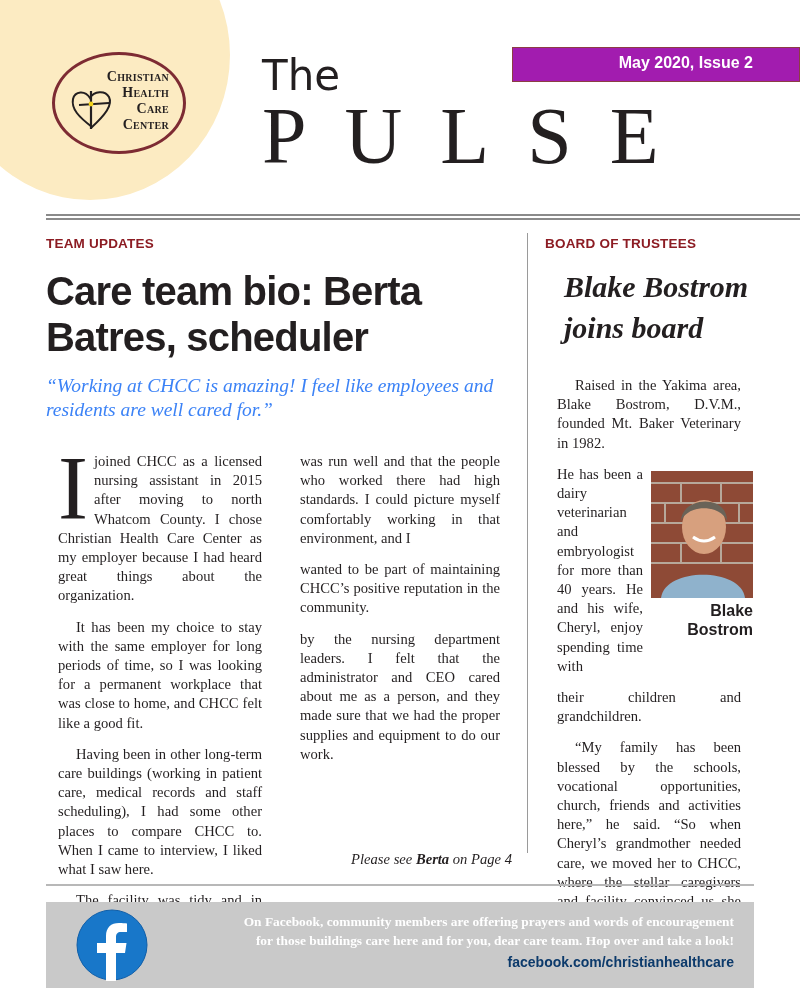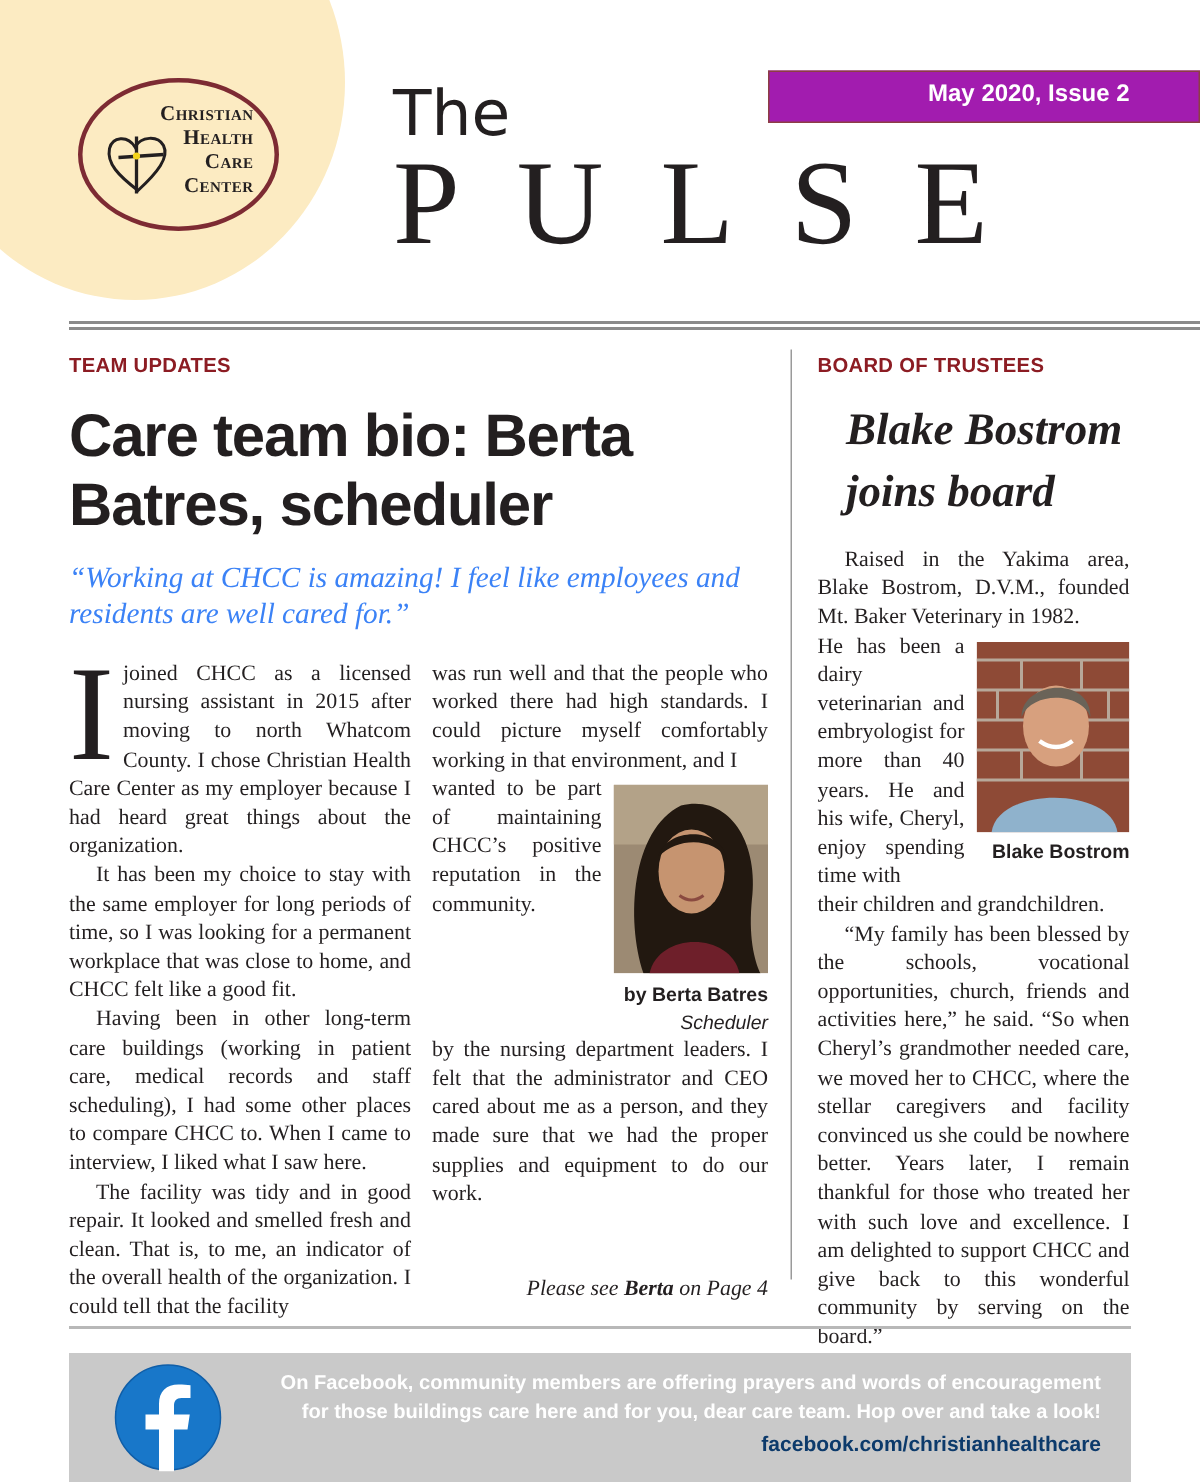--- a/index.html
+++ b/index.html
@@ -10,33 +10,33 @@
   .logo-text { position:absolute; right:14px; top:14px; text-align:right; font-family:"Liberation Serif", serif; font-weight:bold; font-size:14px; line-height:16px; letter-spacing:0.3px; color:#231f20; font-variant:small-caps; }
   .the { position:absolute; left:262px; top:55px; font-family:"DejaVu Sans", sans-serif; font-size:42px; line-height:42px; color:#231f20; }
   .pulse { position:absolute; left:262px; top:96px; font-family:"Liberation Serif", serif; font-size:80px; line-height:80px; letter-spacing:38px; color:#231f20; font-weight:normal; }
   .date-bar { position:absolute; left:512px; top:47px; width:288px; height:35px; background:#a21caf; border:1px solid #8c3e44; box-sizing:border-box; }
   .date-bar span { position:absolute; right:46px; top:6px; font-family:"Liberation Sans", sans-serif; font-weight:bold; font-size:16px; color:#ffffff; }
   .rule-double { position:absolute; left:46px; top:214px; width:754px; height:6px; border-top:2px solid #8a8a8a; border-bottom:2px solid #8a8a8a; box-sizing:border-box; }
   .kicker { position:absolute; font-family:"Liberation Sans", sans-serif; font-weight:bold; font-size:13.5px; color:#8c1c23; letter-spacing:0.2px; }
   .headline-left { position:absolute; left:46px; top:268px; width:470px; font-family:"Liberation Sans", sans-serif; font-weight:bold; font-size:40px; line-height:46px; color:#231f20; letter-spacing:-0.8px; }
   .pull-quote { position:absolute; left:46px; top:374px; width:470px; font-family:"Liberation Serif", serif; font-style:italic; font-size:19.5px; line-height:24px; color:#3b82f6; }
   .col { position:absolute; font-family:"Liberation Serif", serif; font-size:14.6px; line-height:19.2px; color:#231f20; text-align:justify; }
-  .col p { margin:0; text-indent:18px; }
+  .col p { margin:12px; text-indent:18px; }
   .col p.first { text-indent:0; }
   .dropcap { float:left; font-size:90px; line-height:70px; margin:2px 6px -4px 0; font-family:"Liberation Serif", serif; }
   .col-divider { position:absolute; left:527px; top:233px; width:1px; height:620px; background:#9a9a9a; }
   .photo { position:absolute; overflow:hidden; }
   .caption { font-family:"Liberation Sans", sans-serif; font-weight:bold; font-size:13px; line-height:19px; text-align:right; color:#231f20; }
   .caption .role { font-weight:normal; font-style:italic; }
   .headline-right { position:absolute; left:564px; top:266px; width:250px; font-family:"Liberation Serif", serif; font-style:italic; font-weight:bold; font-size:30px; line-height:41px; color:#231f20; }
   .see-page { position:absolute; left:290px; top:851px; width:222px; text-align:right; font-style:italic; font-size:14.6px; font-family:"Liberation Serif", serif; }
   .bottom-rule { position:absolute; left:46px; top:884px; width:708px; height:2px; background:#b8b8b8; }
   .fb-box { position:absolute; left:46px; top:902px; width:708px; height:86px; background:#c9c9c9; }
   .fb-icon { position:absolute; left:30px; top:7px; width:72px; height:72px; }
-  .fb-text { position:absolute; right:20px; top:10px; text-align:right; font-family:Liberation Sans, sans-serif; font-weight:bold; font-size:13.4px; line-height:19px; color:#ffffff; }
+  .fb-text { position:absolute; right:20px; top:10px; text-align:right; font-family:Liberation Serif, serif; font-weight:bold; font-size:13.4px; line-height:19px; color:#ffffff; }
   .fb-link { position:absolute; right:20px; top:52px; font-family:"Liberation Sans", sans-serif; font-weight:bold; font-size:14px; color:#0c3a6b; }
 </style>
 </head>
 <body>
 
 <div class="sun"></div>
 <div class="logo">
   <svg class="logo-heart" viewBox="0 0 46 44">
     <path d="M23 40 C 10 30, 2 22, 4 12 C 6 4, 16 3, 21 11 C 25 4, 36 3, 40 10 C 44 18, 36 28, 23 40 Z" fill="none" stroke="#231f20" stroke-width="2"></path>
     <line x1="22" y1="4" x2="22" y2="42" stroke="#231f20" stroke-width="2.2"></line>
@@ -67,37 +67,20 @@
 <div class="col" style="left:46px; top:440px; width:228px;">
   <p class="first"><span class="dropcap">I</span><span>joined CHCC as a licensed nursing assistant in 2015 after moving to north Whatcom County. I chose Christian Health Care Center as my employer because I had heard great things about the organization.</span></p>
   <p>It has been my choice to stay with the same employer for long periods of time, so I was looking for a permanent workplace that was close to home, and CHCC felt like a good fit.</p>
   <p>Having been in other long-term care buildings (working in patient care, medical records and staff scheduling), I had some other places to compare CHCC to. When I came to interview, I liked what I saw here.</p>
   <p>The facility was tidy and in good repair. It looked and smelled fresh and clean. That is, to me, an indicator of the overall health of the organization. I could tell that the facility</p>
 </div>
 
 <div class="col" style="left:288px; top:440px; width:224px;">
   <p class="first">was run well and that the people who worked there had high standards. I could picture myself comfortably working in that environment, and I</p>
   <div style="position:relative;">
-    <div style="float:right; width:103px; margin-left:8px; margin-top:6px;">
-      <div class="photo" style="position:relative; width:103px; height:126px;">
-        <svg width="103" height="126" viewBox="0 0 103 126">
-          <rect width="103" height="126" fill="#9c8a73"></rect>
-          <rect x="0" y="0" width="103" height="40" fill="#b3a288"></rect>
-          <path d="M20 126 C 8 90, 12 30, 45 14 C 78 6, 98 40, 92 80 C 90 105, 95 120, 98 126 Z" fill="#221810"></path>
-          <ellipse cx="52" cy="58" rx="22" ry="28" fill="#c69470"></ellipse>
-          <path d="M30 48 C 34 30, 70 26, 76 50 C 68 36, 44 34, 30 48 Z" fill="#221810"></path>
-          <path d="M24 126 C 30 98, 78 98, 84 126 Z" fill="#6e1f2a"></path>
-          <path d="M44 74 Q 52 80 60 74" stroke="#8a4a40" stroke-width="2" fill="none"></path>
-        </svg>
-      </div>
-      <div class="caption" style="margin-top:4px;">
-        <div>by Berta Batres</div>
-        <div class="role">Scheduler</div>
-      </div>
-    </div>
     <p class="first">wanted to be part of maintaining CHCC’s positive reputation in the community.</p>
     <p class="first" style="clear:both;">by the nursing department leaders. I felt that the administrator and CEO cared about me as a person, and they made sure that we had the proper supplies and equipment to do our work.</p>
   </div>
 </div>
 
 <div class="see-page">
   <span>Please see </span><b>Berta</b><span> on Page 4</span>
 </div>
 
 <div class="col-divider"></div>
@@ -123,21 +106,21 @@
             <line x1="88" y1="32" x2="88" y2="52"></line>
           <line x1="30" y1="72" x2="30" y2="92"></line>
             <line x1="70" y1="72" x2="70" y2="92"></line>
         </g>
         <ellipse cx="53" cy="56" rx="22" ry="27" fill="#d7a07e"></ellipse>
         <path d="M30 50 C 30 26, 76 22, 76 50 C 70 34, 38 32, 30 50 Z" fill="#6a6358"></path>
         <path d="M42 66 Q 53 74 64 66" stroke="#ffffff" stroke-width="3" fill="none"></path>
         <path d="M10 127 C 14 96, 90 96, 94 127 Z" fill="#8fb2cc"></path>
       </svg>
     </div>
-    <div class="caption" style="margin-top:3px; font-size:13px;">Blake Bostrom</div>
+    <div class="caption" style="margin-top:3px; font-size:16px;">Blake Bostrom</div>
   </div>
   <p class="first">He has been a dairy veterinarian and embryologist for more than 40 years. He and his wife, Cheryl, enjoy spending time with</p>
   <p class="first" style="clear:both;">their children and grandchildren.</p>
   <p>“My family has been blessed by the schools, vocational opportunities, church, friends and activities here,” he said. “So when Cheryl’s grandmother needed care, we moved her to CHCC, where the stellar caregivers and facility convinced us she could be nowhere better. Years later, I remain thankful for those who treated her with such love and excellence. I am delighted to support CHCC and give back to this wonderful community by serving on the board.”</p>
 </div>
 
 <div class="bottom-rule"></div>
 
 <div class="fb-box">
   <svg class="fb-icon" viewBox="0 0 72 72">

